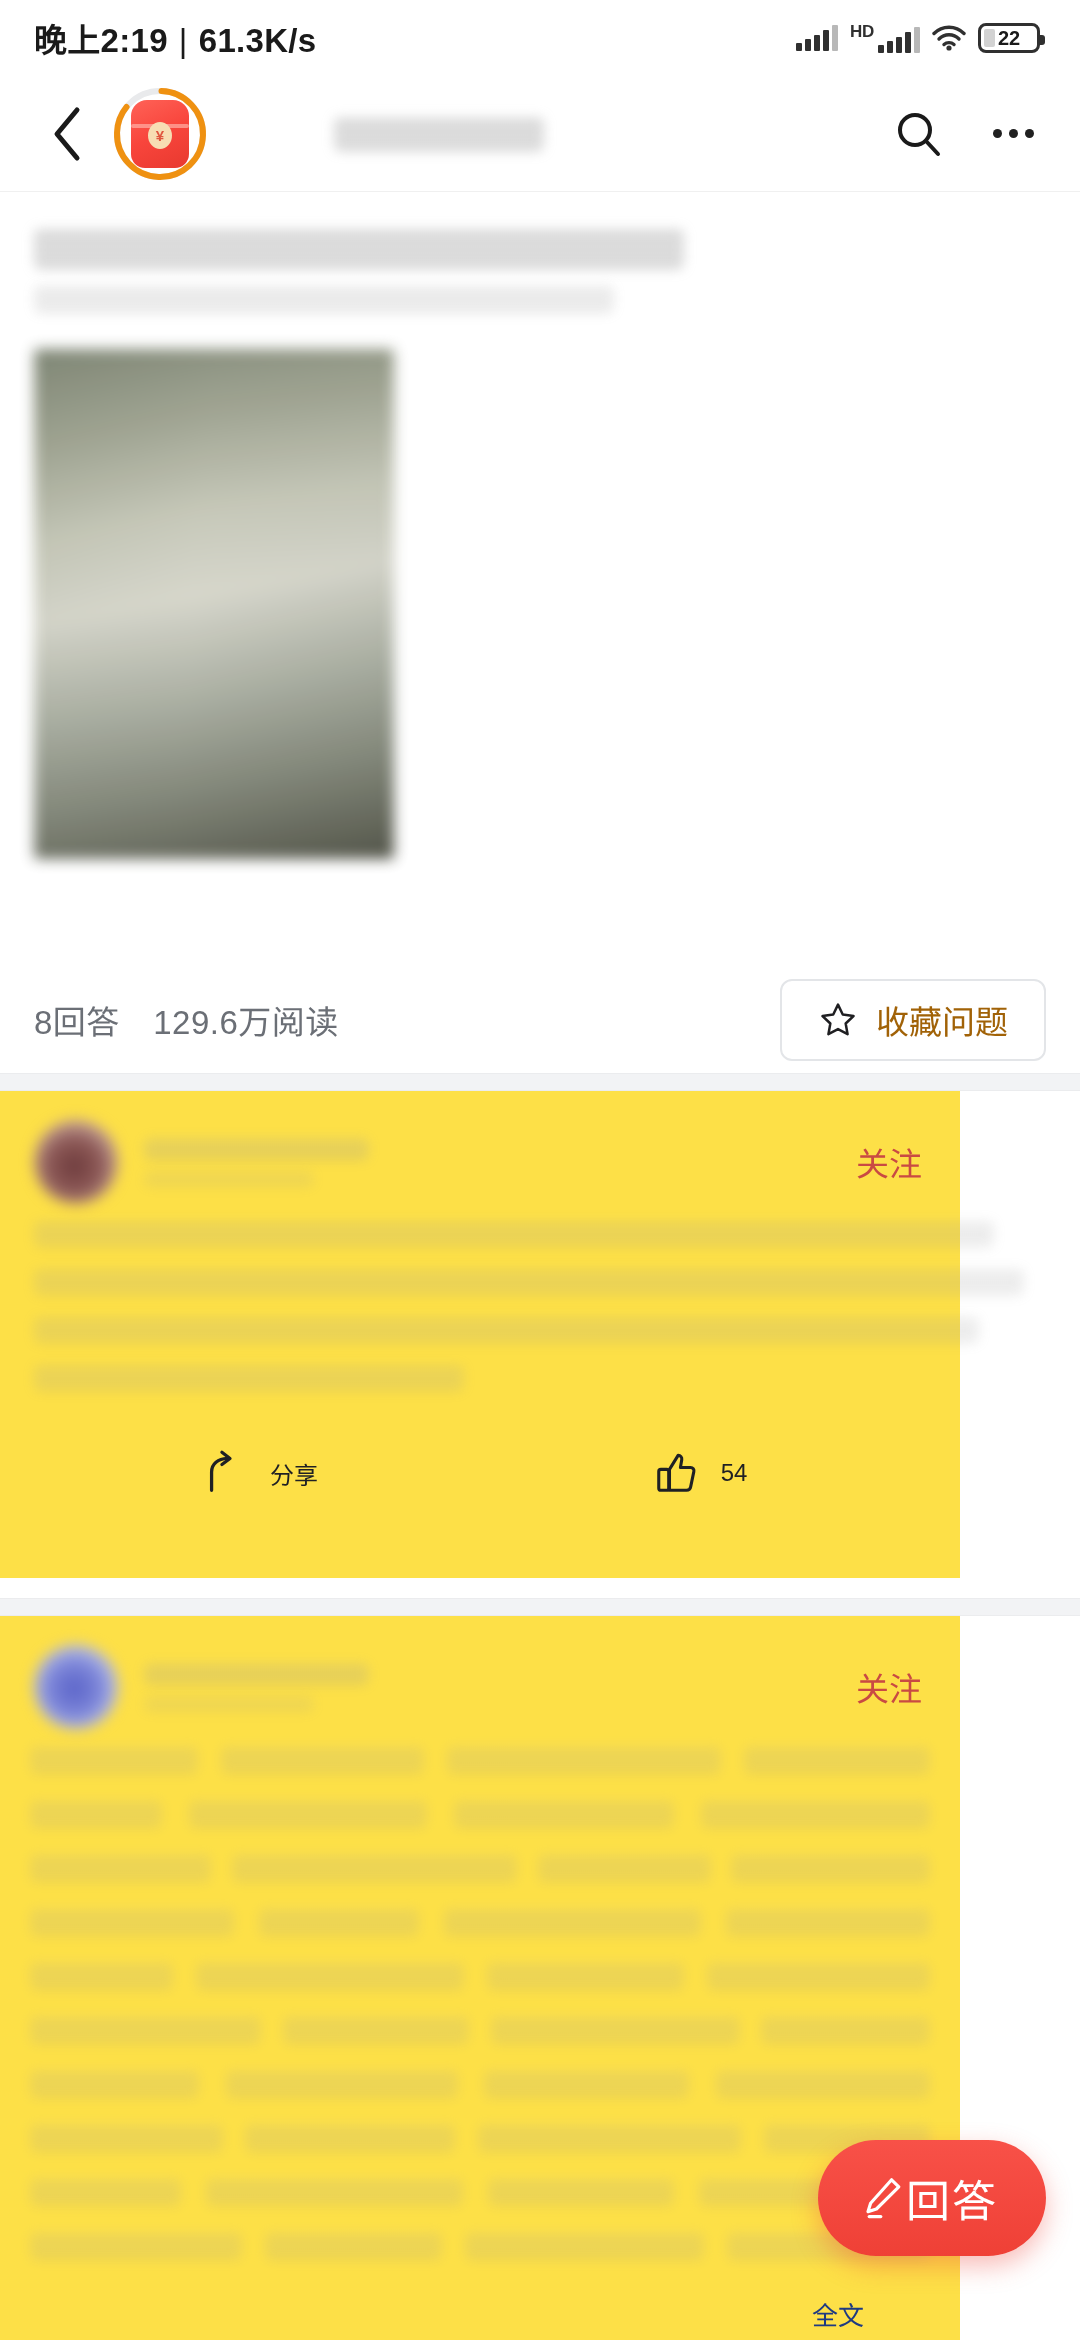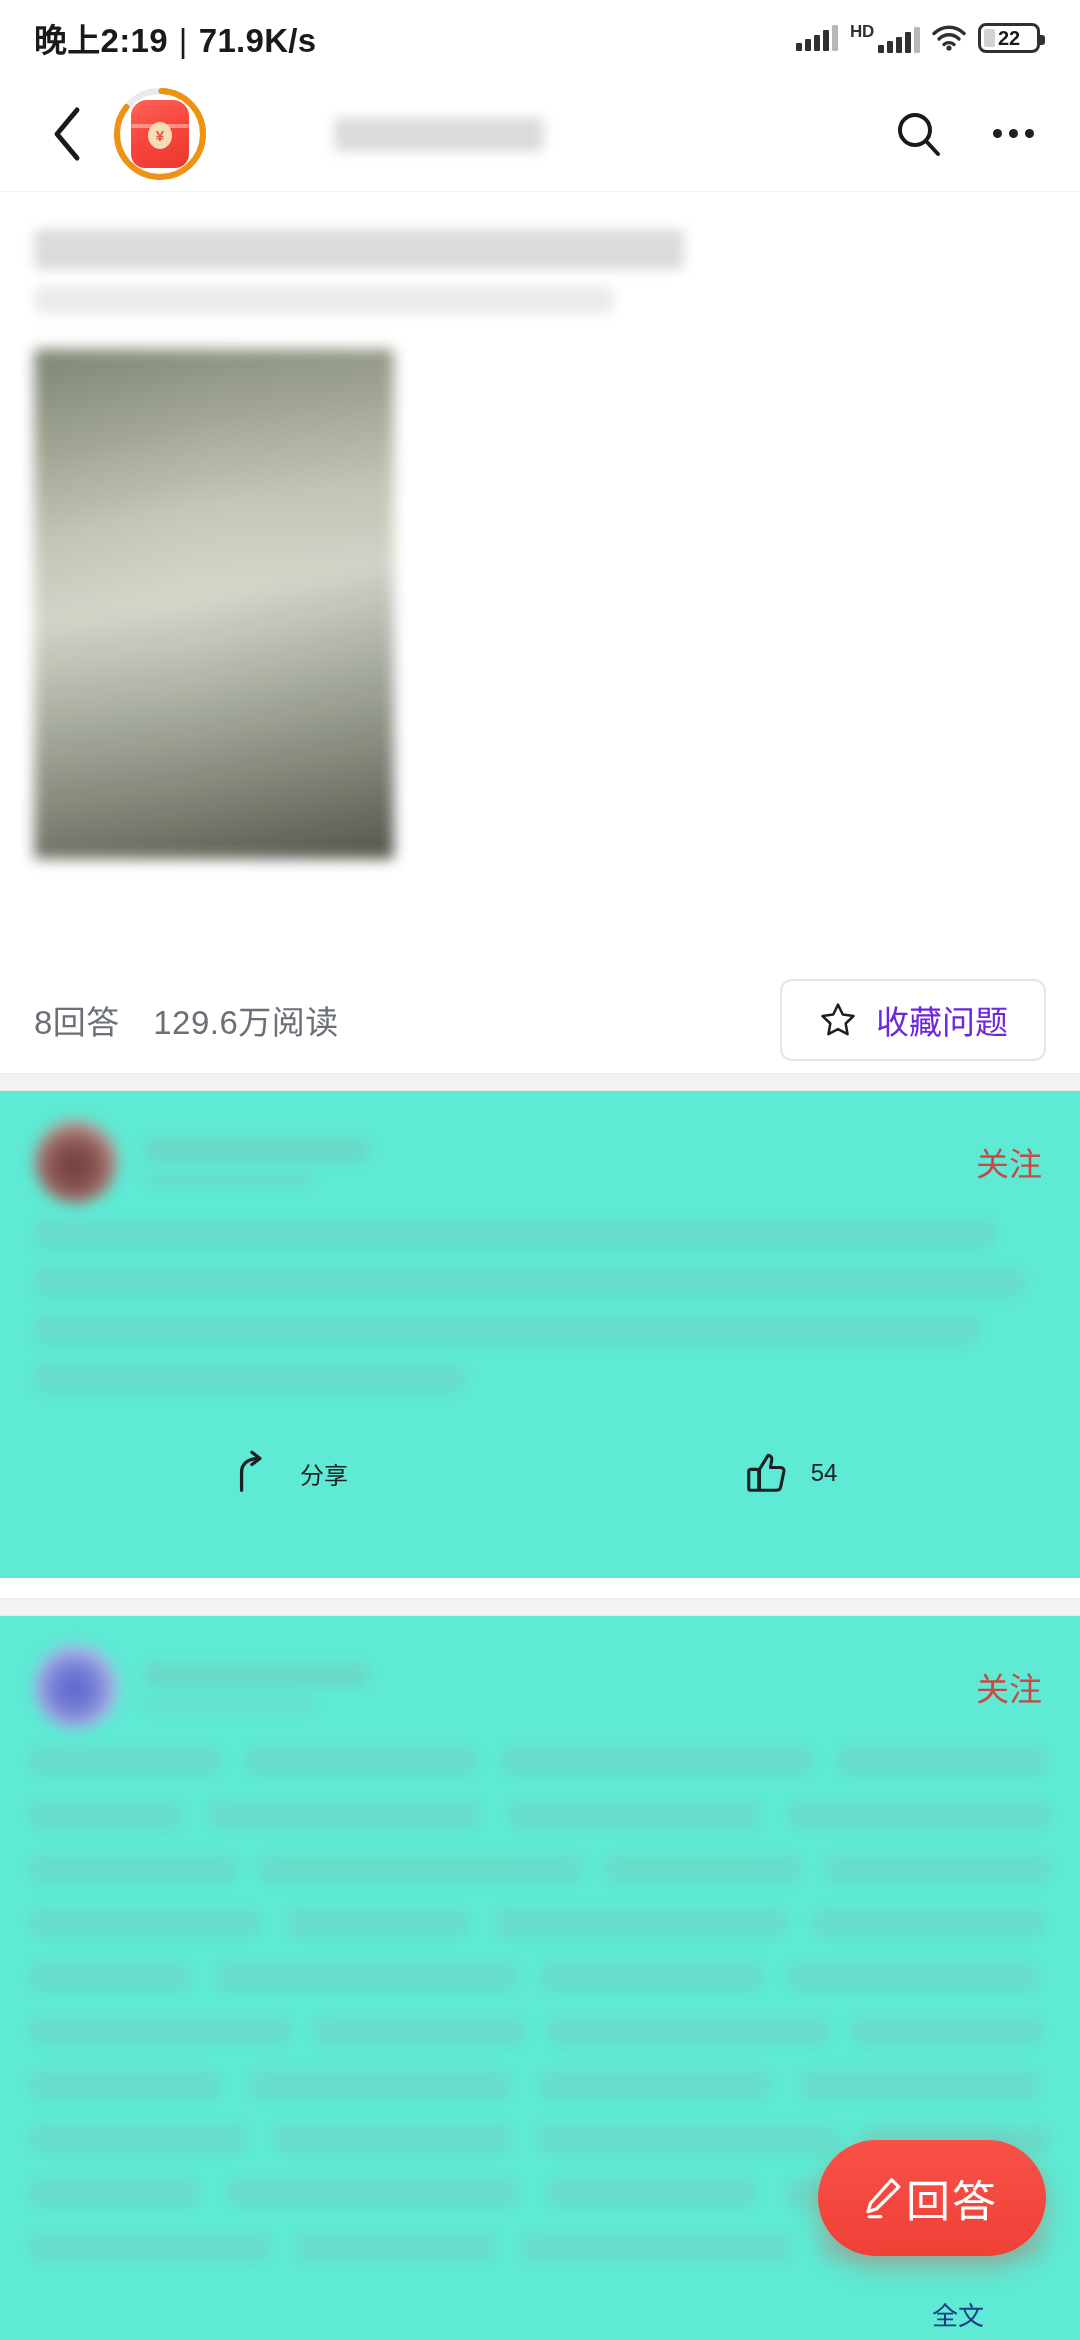--- a/index.html
+++ b/index.html
@@ -157,32 +157,32 @@
     font-size: 33px; color: #6b6f76; letter-spacing: 0.5px;
     white-space: nowrap;
   }
   .q-stats-text .gap { display: inline-block; width: 14px; }
   .collect-btn {
     display: flex; align-items: center; gap: 18px;
     height: 82px; padding: 0 36px;
     border: 2px solid #e3e5e8; border-radius: 12px;
     background: #ffffff;
   }
-  .collect-btn .label { font-size: 33px; color: #6d28d9; white-space: nowrap; }
+  .collect-btn .label { font-size: 33px; color: #a16207; white-space: nowrap; }
 
   
   .divider {
     position: absolute; left: 0; width: 1080px; height: 18px;
     background: #f2f3f5;
     border-top: 1px solid #ebecee;
     border-bottom: 1px solid #ebecee;
   }
 
   
-  .answer-card { position: absolute; left: 0; width: 1080px; background: #5eead4; }
+  .answer-card { position: absolute; left: 0; width: 960px; background: #fde047; }
   .ans-head {
     display: flex; align-items: center;
     padding: 26px 34px 0 34px;
     height: 116px;
   }
   .ans-avatar {
     width: 84px; height: 84px; border-radius: 50%;
     flex: none; filter: blur(7px);
   }
   .ans-avatar.red   { background: radial-gradient(circle at 48% 55%, #6d3b3d 0%, #8e5a57 42%, #caa9a4 75%, #efe3e1 100%); }
@@ -231,21 +231,21 @@
 </style>
 </head>
 <body>
 
 <div class="screen">
 
   <div class="status-bar">
     <div class="status-left">
       <span>晚上2:19</span>
       <span class="status-sep">|</span>
-      <span>71.9K/s</span>
+      <span>61.3K/s</span>
     </div>
     <div class="status-right">
       <div class="bars">
         <i></i>
           <i></i>
           <i></i>
           <i></i>
           <i></i>
       </div>
       <div class="hd-group">

